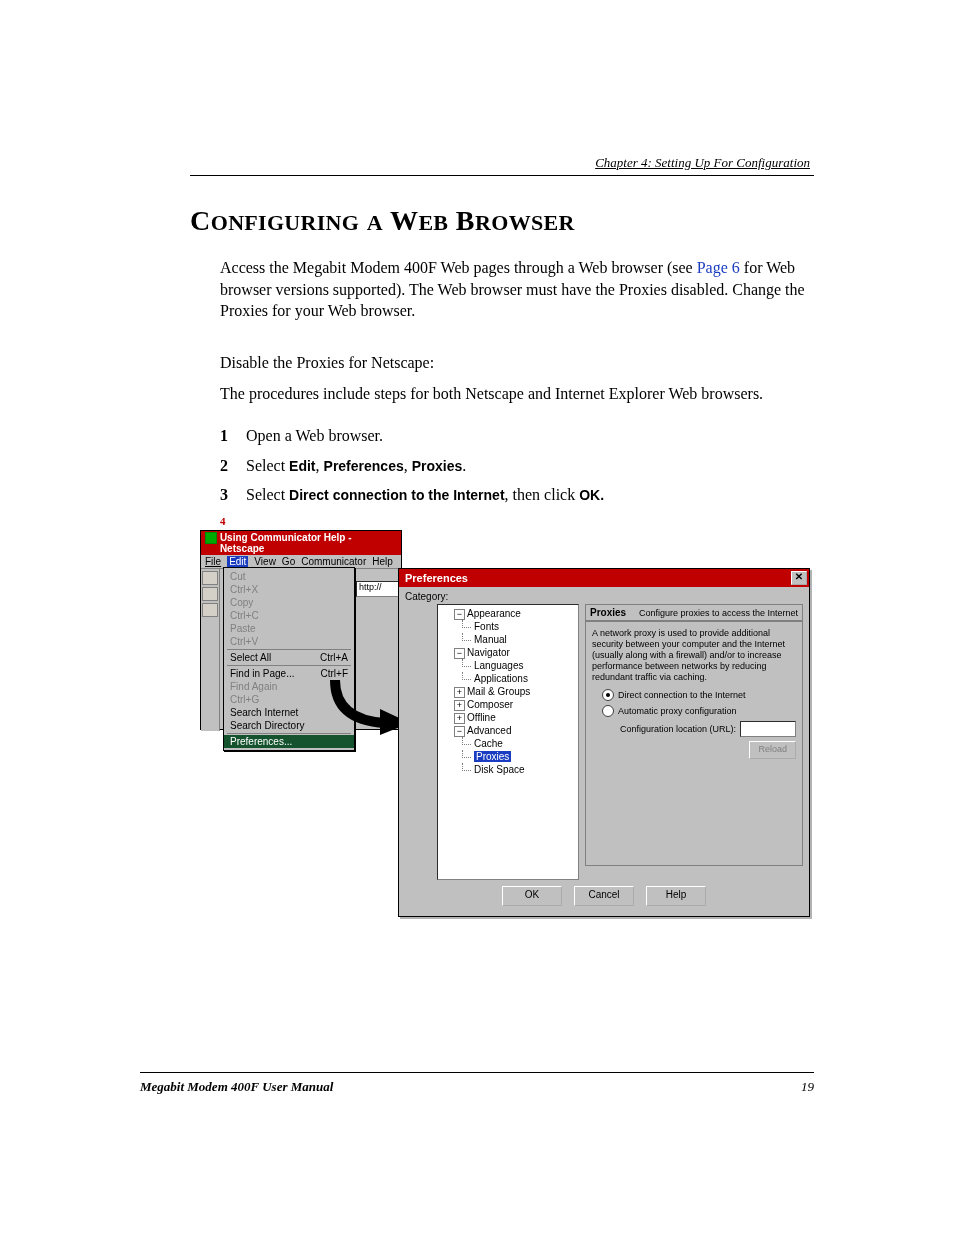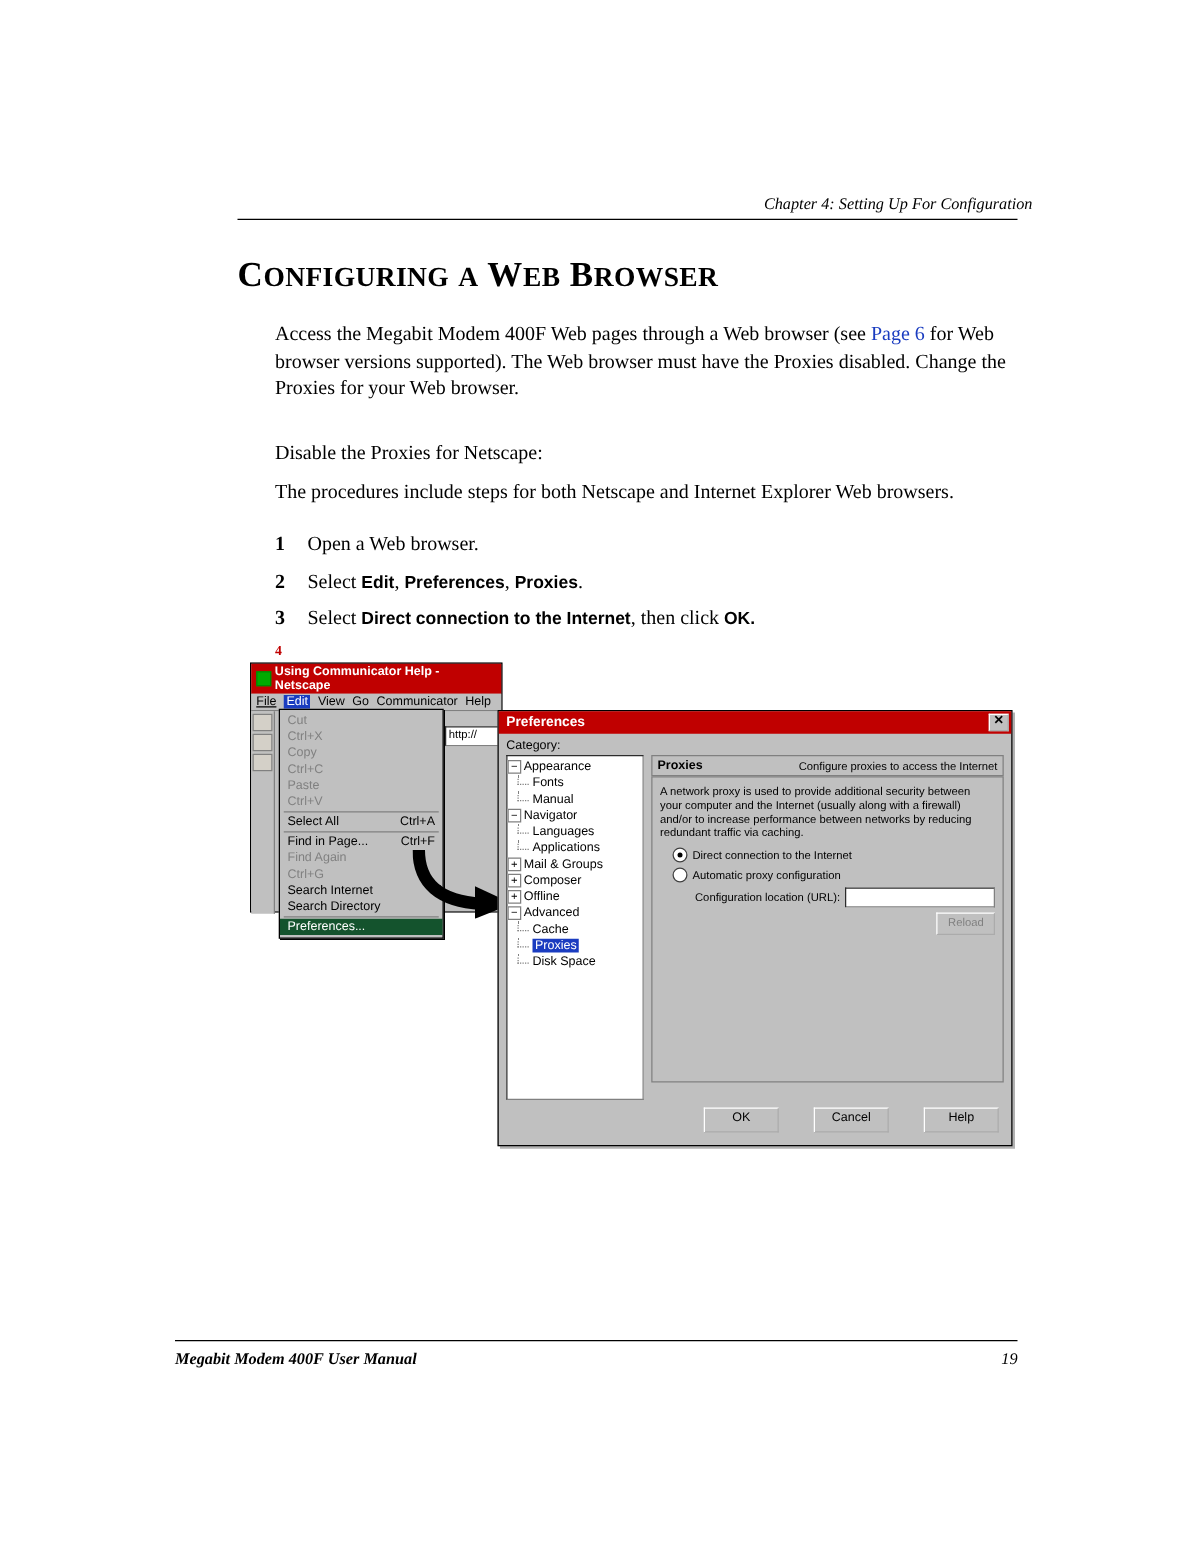--- a/index.html
+++ b/index.html
@@ -13,23 +13,24 @@
   .page {
     width: 954px;
     height: 1235px;
     position: relative;
     box-sizing: border-box;
     padding: 150px 140px 0 190px;
   }
   .running-header {
     position: absolute;
     top: 155px;
-    right: 128px;
+    right: 144px;
     font-style: italic;
     font-size: 13px;
+    text-decoration: underline;
   }
   .hr-top {
     position: absolute;
     top: 175px;
     left: 190px;
     right: 140px;
     height: 0;
     border-top: 1px solid #000;
   }
   .hr-bottom {
@@ -120,21 +121,20 @@
     background: #c0c0c0;
     font-family: Tahoma, Arial, sans-serif;
   }
   .ns-titlebar {
     background: #c00000;
     color: #fff;
     font-size: 10px;
     font-weight: bold;
     padding: 1px 4px;
     display: flex;
-    align-items: center;
     gap: 3px;
   }
   .ns-titlebar .ns-icon {
     width: 10px; height: 10px; background: #0a0; display: inline-block;
     border: 1px solid #080;
   }
   .ns-menubar {
     display: flex;
     gap: 6px;
     font-size: 10px;
@@ -243,22 +243,23 @@
   .pref-content {
     display: flex;
     gap: 6px;
   }
   .pref-tree {
     width: 108px;
     height: 270px;
     background: #fff;
     border: 1px inset #808080;
     font-size: 10px;
-    padding: 2px 0;
+    padding: 2px 16px;
     overflow: hidden;
+    margin-left: 32px;
   }
   .pref-tree .t-row { white-space: nowrap; line-height: 13px; }
   .pref-tree .t-row .box {
     display: inline-block; width: 9px; height: 9px;
     border: 1px solid #808080; text-align: center;
     line-height: 8px; font-size: 9px; margin-right: 2px;
     background: #fff;
   }
   .pref-tree .t-row.child { padding-left: 20px; position: relative; }
   .pref-tree .t-row.child::before {
@@ -322,22 +323,22 @@
   }
   .pref-panel .btn-small {
     border: 1px outset #fff; background: #c0c0c0;
     padding: 0 8px; font-size: 9px; height: 16px; line-height: 14px;
     color: #808080;
   }
   .pref-panel .btn-right {
     display: flex; justify-content: flex-end; margin-top: 4px;
   }
   .pref-buttons {
-    display: flex; justify-content: flex-end;
-    gap: 28px;
+    display: flex; justify-content: center;
+    gap: 12px;
     padding: 6px 4px 4px 4px;
   }
   .pref-buttons .btn {
     border: 1px outset #fff; background: #c0c0c0;
     width: 58px; height: 18px;
     font-size: 10px; text-align: center; line-height: 16px;
   }
 </style>
 </head>
 <body>

